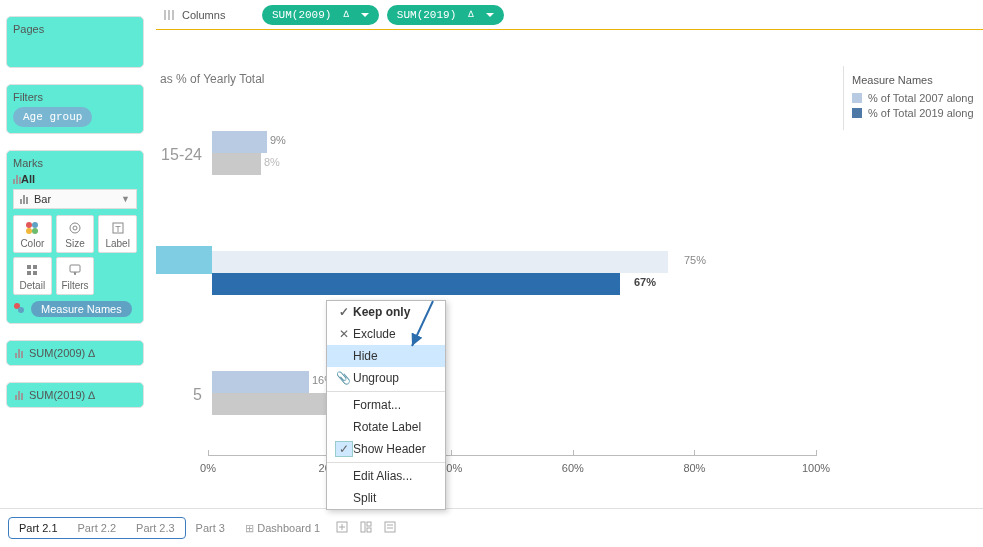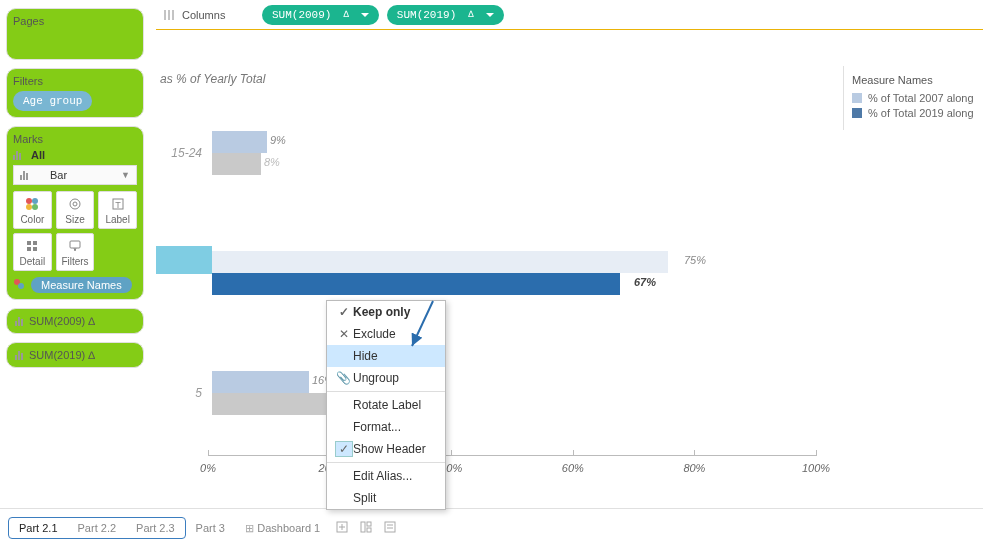--- a/index.html
+++ b/index.html
@@ -9,36 +9,36 @@
 .shelf-label { display: flex; align-items: center; gap: 6px; width: 90px; color: #555; }
 .shelf-icon { width: 12px; display: inline-flex; flex-direction: column; gap: 2px; }
 .pill { display: inline-flex; align-items: center; border-radius: 12px; padding: 2px 10px; height: 20px; color: #fff; font-size: 11px; gap: 12px; font-family: Liberation Mono, monospace; }
 .pill-green { background: #1bb58f; }
 .pill-green .delta { font-size: 9px; }
 .pill-green .caret { width: 0; height: 0; border-left: 4px solid transparent; border-right: 4px solid transparent; border-top: 4px solid #fff; }
 .pill-blue { background: #5fa2c4; }
 .pill-blue-light { background: #79b6d2; }
 
 .left-col { position: absolute; left: 0; top: 0; width: 150px; }
-.panel { border: 1px solid #e0e0e0; border-radius: 10px; margin: 8px 6px; padding: 6px; background: #84cc16; }
+.panel { border: 1px solid #e0e0e0; border-radius: 5px; margin: 16px 6px; padding: 6px; background: #5eead4; }
 .panel-title { color: #555; font-size: 11px; margin-bottom: 4px; }
-.marks-header { font-weight: bold; margin: 4px 0; display: flex; align-items: center; gap: 10px; }
+.marks-header { font-weight: bold; margin: 4px 0; display: flex; align-items: center; gap: 0; }
 .marks-dropdown { border: 1px solid #ddd; padding: 3px 6px; display: flex; align-items: center; justify-content: space-between; margin-bottom: 6px; background: #fafafa; }
 .marks-grid { display: grid; grid-template-columns: repeat(3, 1fr); gap: 4px; }
 .marks-cell { border: 1px solid #ddd; border-radius: 2px; display: flex; flex-direction: column; align-items: center; justify-content: center; height: 38px; font-size: 10px; color: #666; background: #fff; cursor: pointer; }
 .marks-cell .icon-box { height: 16px; display: flex; align-items: center; justify-content: center; margin-bottom: 2px; }
 .mini-pill { display: inline-flex; align-items: center; background: #5fa2c4; color: #fff; border-radius: 11px; padding: 2px 10px; font-size: 11px; }
 .row-item { display: flex; align-items: center; gap: 6px; padding: 4px 2px; color: #555; }
 .bar-mini { display: inline-flex; gap: 1px; align-items: flex-end; }
 .bar-mini span { width: 2px; background: #999; }
 
-.viz { position: absolute; left: 156px; top: 66px; width: 680px; height: 430px; font-style: italic; }
+.viz { position: absolute; left: 156px; top: 66px; width: 680px; height: 430px; }
 .viz-title { color: #777; font-size: 12px; padding: 6px 4px; }
 .chart-area { position: absolute; left: 0; top: 30px; width: 100%; height: 380px; }
-.row-label { position: absolute; left: 0; width: 52px; text-align: right; color: #999; font-size: 12px; padding-right: 6px; }
+.row-label { position: absolute; left: 0; width: 52px; text-align: right; color: #999; font-size: 16px; padding-right: 6px; }
 .bar { position: absolute; height: 22px; }
 .bar-2009 { background: #b9cbe2; }
 .bar-selected { background: #2b6dad; }
 .bar-dim { background: #c9c9c9; }
 .bar-label { position: absolute; font-size: 11px; color: #888; }
 .sel-highlight { position: absolute; left: 0; width: 56px; height: 28px; background: #7fcde3; }
 .axis { position: absolute; left: 52px; right: 20px; bottom: 20px; height: 1px; background: #bbb; }
 .tick { position: absolute; bottom: 0; width: 1px; height: 6px; background: #bbb; }
 .tick-label { position: absolute; bottom: -18px; transform: translateX(-50%); color: #666; font-size: 11px; }
 
@@ -104,21 +104,21 @@
     <div class="panel-title">Marks</div>
     <div class="marks-header">
       <span class="bar-mini">
           <span style="height:5px"></span>
           <span style="height:9px"></span>
           <span style="height:7px"></span>
         </span>
       <span>All</span>
     </div>
     <div class="marks-dropdown">
-      <span style="display:flex;align-items:center;gap:22px">
+      <span style="display:flex;align-items:center;gap:6px">
         <span class="bar-mini">
             <span style="height:5px"></span>
             <span style="height:9px"></span>
             <span style="height:7px"></span>
           </span>
         <span>Bar</span>
       </span>
       <span style="font-size:9px;color:#888">▼</span>
     </div>
     <div class="marks-grid">
@@ -262,25 +262,25 @@
       <span class="ci-icon"></span>
       <span>Hide</span>
     </div>
   <div class="ctx-item">
       <span class="ci-icon">📎</span>
       <span>Ungroup</span>
     </div>
   <div class="ctx-sep"></div>
   <div class="ctx-item">
       <span class="ci-icon"></span>
+      <span>Format...</span>
+    </div>
+  <div class="ctx-item">
+      <span class="ci-icon"></span>
       <span>Rotate Label</span>
-    </div>
-  <div class="ctx-item">
-      <span class="ci-icon"></span>
-      <span>Format...</span>
     </div>
   <div class="ctx-item">
       <span class="ci-icon" style="background:#cde8ff;border:1px solid #9cc">✓</span>
       <span>Show Header</span>
     </div>
   <div class="ctx-sep"></div>
   <div class="ctx-item">
       <span class="ci-icon"></span>
       <span>Edit Alias...</span>
     </div>

